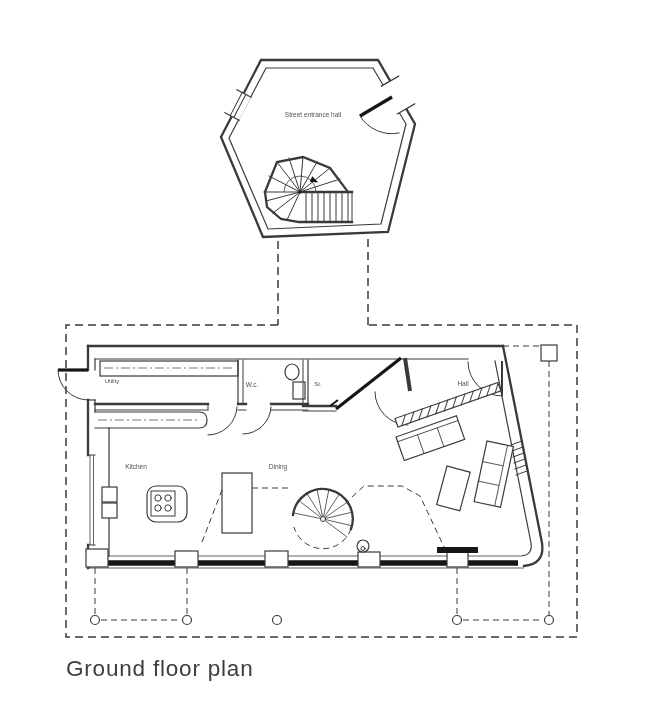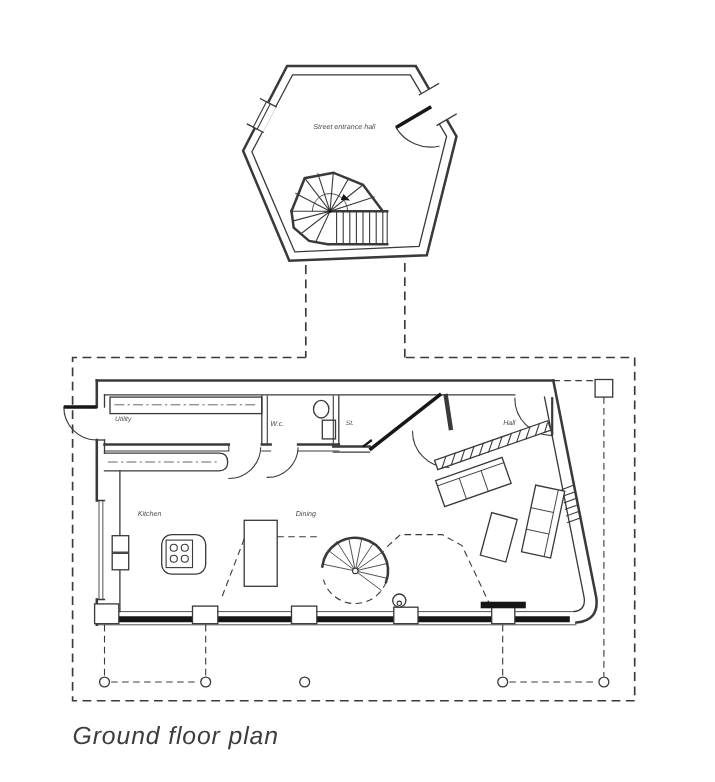--- a/index.html
+++ b/index.html
@@ -1,17 +1,17 @@
 <!DOCTYPE html>
 <html style="--background: #ffffff; --line: #3a3a3a; --line-dark: #161616; --text: #4f4f4f; --title-text: #3d3d3d;"><head>
 <meta charset="utf-8">
 <style>
   html,body{margin:0;padding:0;background:#fff;}
   .page{position:relative;width:650px;height:711px;background:var(--background,#ffffff);
-        font-family:"Liberation Sans",sans-serif;overflow:hidden;font-style:italic;}
+        font-family:"Liberation Sans",sans-serif;overflow:hidden;}
   svg{display:block;}
   .s1{stroke:var(--line,#3a3a3a);stroke-width:1.2;fill:none;stroke-linecap:square;}
   .s2{stroke:var(--line,#3a3a3a);stroke-width:2.3;fill:none;stroke-linecap:square;}
   .w1{stroke:var(--line,#3a3a3a);stroke-width:1;fill:none;stroke-linecap:square;}
   .thin{stroke:var(--line,#3a3a3a);stroke-width:.8;fill:none;}
   .leaf{stroke:var(--line-dark,#161616);stroke-width:3.2;fill:none;stroke-linecap:butt;}
   .thick5{stroke:var(--line-dark,#1d1d1d);stroke-width:5.5;fill:none;}
   .dash{stroke:var(--line,#3a3a3a);stroke-width:1.5;fill:none;stroke-dasharray:8 5;}
   .dashsm{stroke:var(--line,#3a3a3a);stroke-width:1;fill:none;stroke-dasharray:6 4;}
   .dashdot{stroke:var(--line,#3a3a3a);stroke-width:.7;fill:none;stroke-dasharray:9 3 2 3;}

